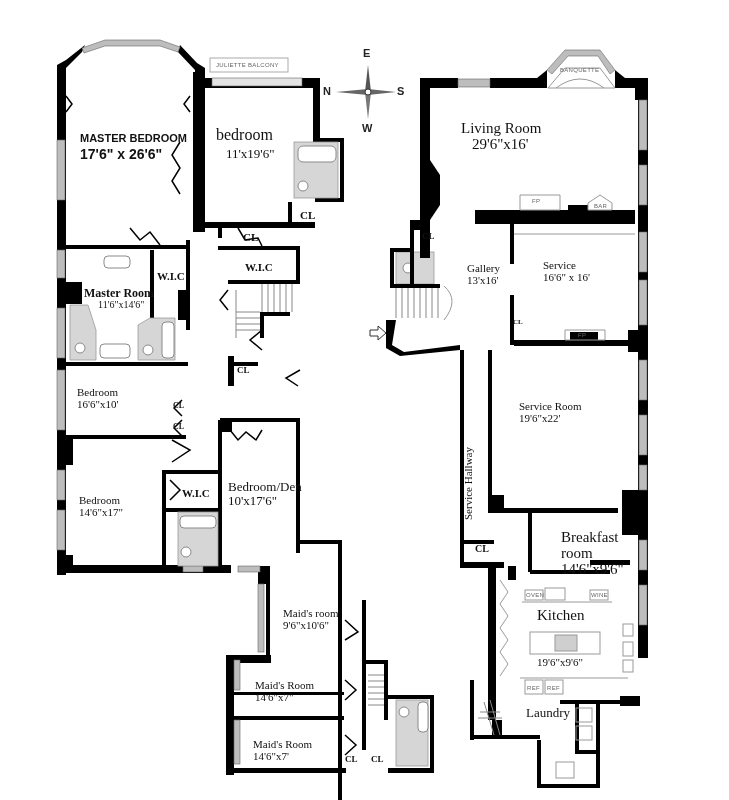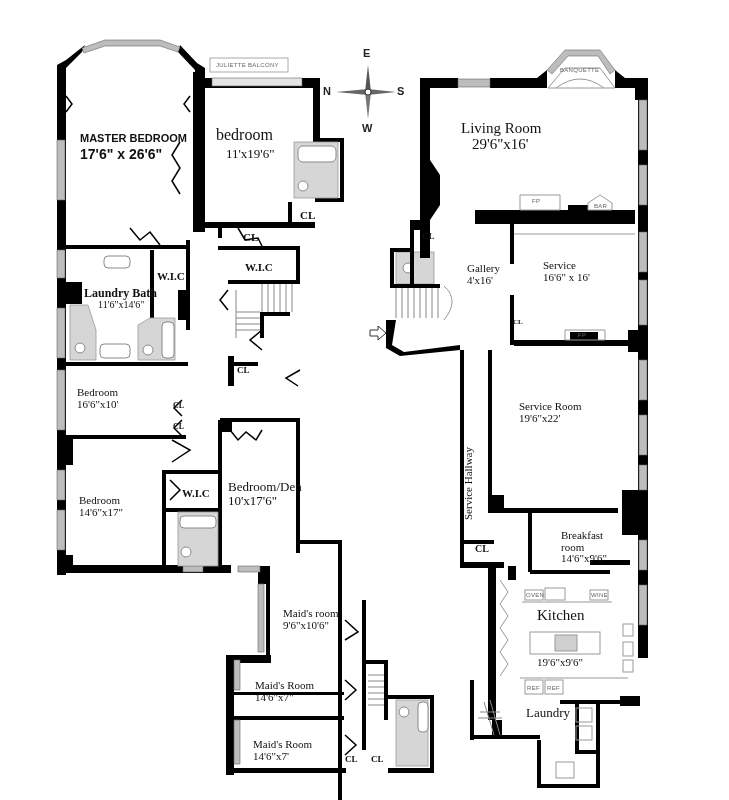--- a/index.html
+++ b/index.html
@@ -307,21 +307,21 @@
 
 <div class="lbl sans" style="left:80px;top:133px;font-size:11px">
   <span class="nm">MASTER BEDROOM</span>
   <span class="dm" style="font-size:14px;margin-top:2px">17'6" x 26'6"</span>
 </div>
 <div class="lbl" style="left:216px;top:127px;font-size:16px">
   <span class="nm">bedroom</span>
   <span class="dm" style="font-size:13px;margin-left:10px;margin-top:3px">11'x19'6"</span>
 </div>
 <div class="lbl" style="left:84px;top:287px;font-size:12px;font-weight:bold">
-  <span class="nm">Laundry Bath</span>
+  <span class="nm">Master Room</span>
   <span class="dm" style="font-size:10px;font-weight:normal;margin-left:14px">11'6"x14'6"</span>
 </div>
 <div class="lbl" style="left:157px;top:271px;font-size:11px;font-weight:bold">W.I.C</div>
 <div class="lbl" style="left:245px;top:262px;font-size:11px;font-weight:bold">W.I.C</div>
 <div class="lbl" style="left:77px;top:387px;font-size:11px">
   <span class="nm">Bedroom</span>
   <span class="dm">16'6"x10'</span>
 </div>
 <div class="lbl" style="left:79px;top:495px;font-size:11px">
   <span class="nm">Bedroom</span>
@@ -344,32 +344,32 @@
   <span class="nm">Maid's Room</span>
   <span class="dm">14'6"x7'</span>
 </div>
 
 <div class="lbl" style="left:461px;top:121px;font-size:15px">
   <span class="nm">Living Room</span>
   <span class="dm" style="margin-left:11px">29'6"x16'</span>
 </div>
 <div class="lbl" style="left:467px;top:263px;font-size:11px">
   <span class="nm">Gallery</span>
-  <span class="dm">4'x16'</span>
+  <span class="dm">13'x16'</span>
 </div>
 <div class="lbl" style="left:543px;top:260px;font-size:11px">
   <span class="nm">Service</span>
   <span class="dm">16'6" x 16'</span>
 </div>
 <div class="lbl" style="left:519px;top:401px;font-size:11px">
   <span class="nm">Service Room</span>
   <span class="dm">19'6"x22'</span>
 </div>
 <div class="lbl" style="left:463px;top:520px;font-size:11px;transform:rotate(-90deg);transform-origin:left top">Service Hallway</div>
-<div class="lbl" style="left:561px;top:530px;font-size:11px">
+<div class="lbl" style="left:561px;top:530px;font-size:15px">
   <span class="nm" style="white-space:normal;width:50px">Breakfast room</span>
   <span class="dm">14'6"x9'6"</span>
 </div>
 <div class="lbl" style="left:537px;top:608px;font-size:15px">Kitchen</div>
 <div class="lbl" style="left:537px;top:657px;font-size:11px">19'6"x9'6"</div>
 <div class="lbl" style="left:526px;top:706px;font-size:13px">Laundry</div>
 
 <div class="cl" style="left:300px;top:209px">CL</div>
 <div class="cl" style="left:243px;top:231px">CL</div>
 <div class="cl" style="left:237px;top:365px;font-size:9px">CL</div>

